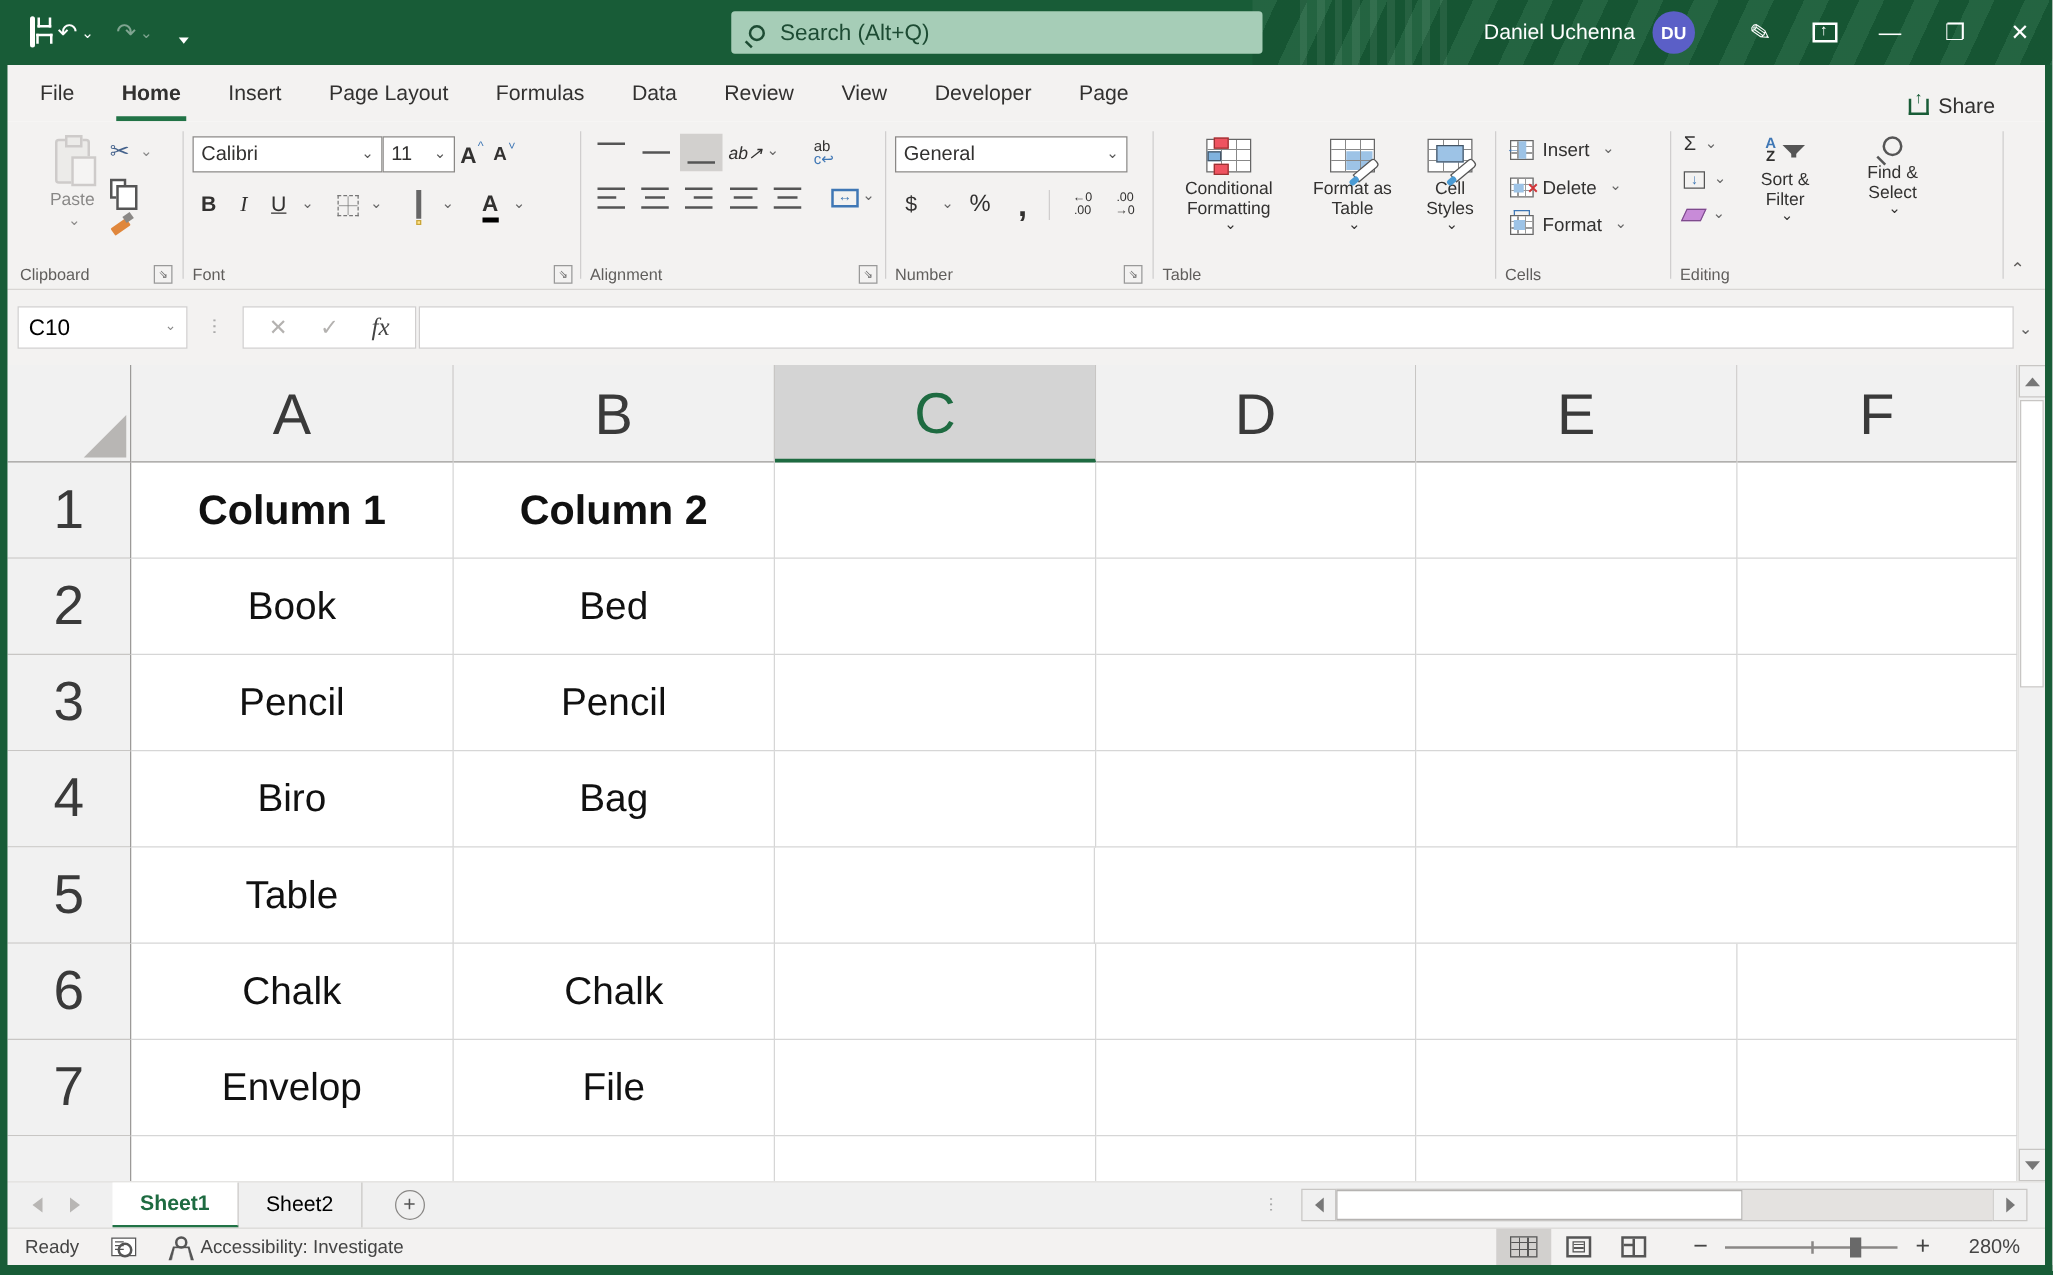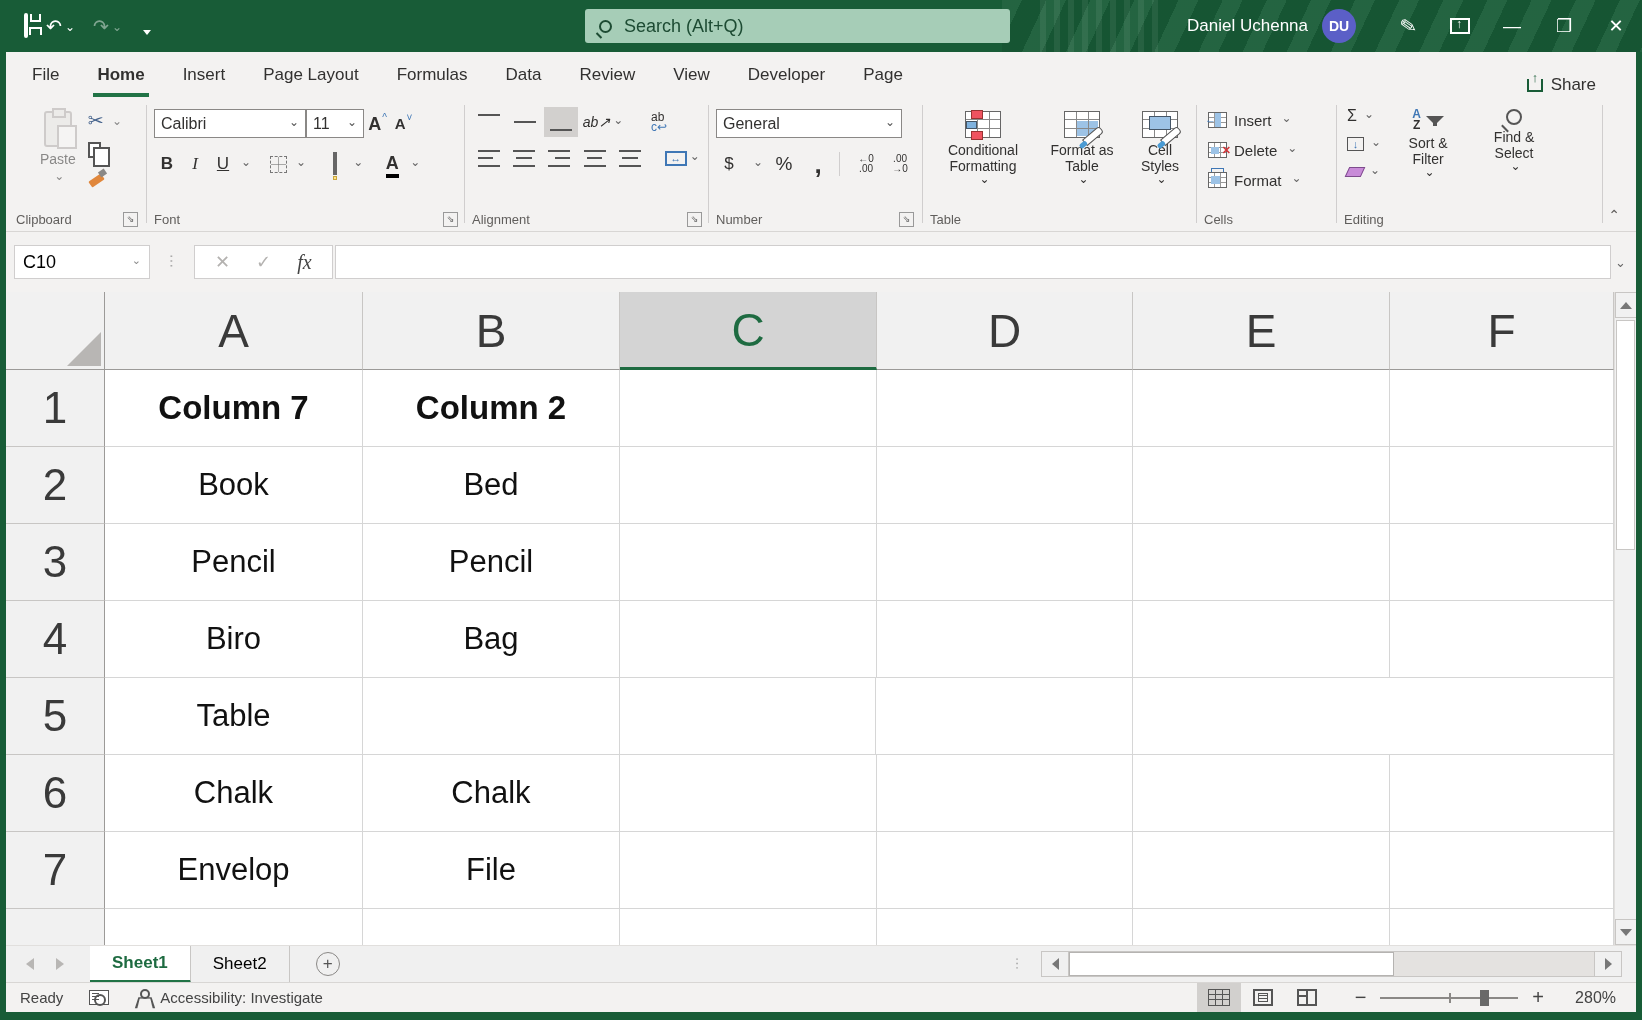--- a/index.html
+++ b/index.html
@@ -556,21 +556,21 @@
       <div class="colh wA">A</div>
       <div class="colh wB">B</div>
       <div class="colh wC sel">C</div>
       <div class="colh wD">D</div>
       <div class="colh wE">E</div>
       <div class="colh wF">F</div>
     </div>
 
     <div class="grow">
       <div class="rh">1</div>
-      <div class="cell wA hdrbold">Column 7</div>
+      <div class="cell wA hdrbold">Column 1</div>
       <div class="cell wB hdrbold">Column 2</div>
       <div class="cell wC"></div>
       <div class="cell wD"></div>
       <div class="cell wE"></div>
       <div class="cell wF"></div>
     </div>
     <div class="grow">
       <div class="rh">2</div>
       <div class="cell wA">Book</div>
       <div class="cell wB">Bed</div>

